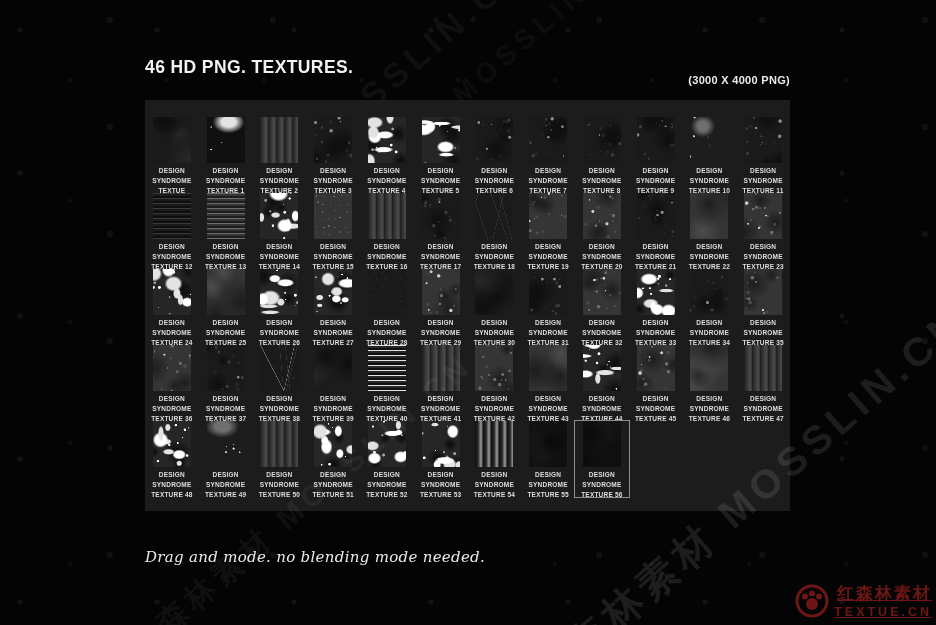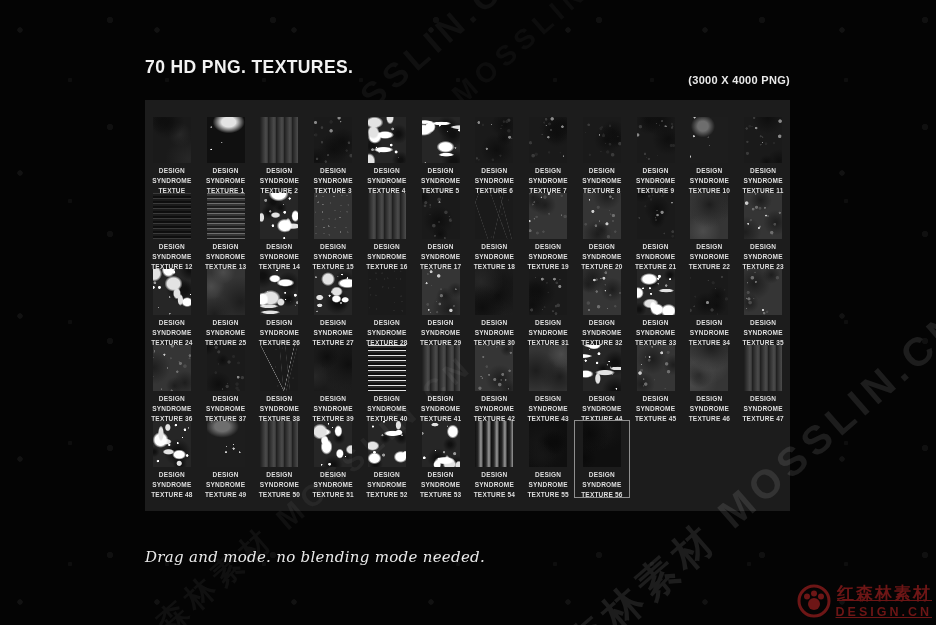--- a/index.html
+++ b/index.html
@@ -41,21 +41,21 @@
 </style>
 </head>
 <body>
 
 <div id="stage">
   <div class="bg-dots"></div>
 
   <div class="wm-diag" id="wm1">红森林素材 MOSSLIN.CN</div>
   <div class="wm-diag" id="wm2">红森林素材 MOSSLIN.CN</div>
 
-  <div class="title">70 HD PNG. TEXTURES.</div>
+  <div class="title">46 HD PNG. TEXTURES.</div>
   <div class="size-note">(3000 X 4000 PNG)</div>
 
   <div class="panel">
     <div class="grid" id="texture-grid">
         <div class="cell">
           <div class="thumb" style="background: radial-gradient(20px at 38% 11%, rgb(14, 14, 14) 0%, transparent 85%), radial-gradient(27px at 93% 91%, rgb(39, 39, 39) 0%, transparent 85%), radial-gradient(16px at 23% 7%, rgb(14, 14, 14) 0%, transparent 85%), radial-gradient(14px at 71% 38%, rgb(39, 39, 39) 0%, transparent 85%), linear-gradient(rgb(26, 26, 26), rgb(26, 26, 26));"></div>
           <div class="caption">
             <span>DESIGN</span>
             <span>SYNDROME</span>
             <span>TEXTUE</span>
@@ -520,16 +520,16 @@
   <div class="wm-red">
     <svg width="34" height="34" viewBox="0 0 34 34">
       <circle cx="17" cy="17" r="15" fill="none" stroke="#6d1616" stroke-width="3"></circle>
       <circle cx="17" cy="20" r="6" fill="#6d1616"></circle>
       <circle cx="10" cy="12.5" r="3" fill="#6d1616"></circle>
       <circle cx="17" cy="9.5" r="3" fill="#6d1616"></circle>
       <circle cx="24" cy="12.5" r="3" fill="#6d1616"></circle>
     </svg>
     <div class="wm-red-text">
       <div class="wm-red-brand">红森林素材</div>
-      <div class="wm-red-domain">DESIGN.CN</div>
+      <div class="wm-red-domain">TEXTUE.CN</div>
     </div>
   </div>
 </div>
 
 </body></html>

